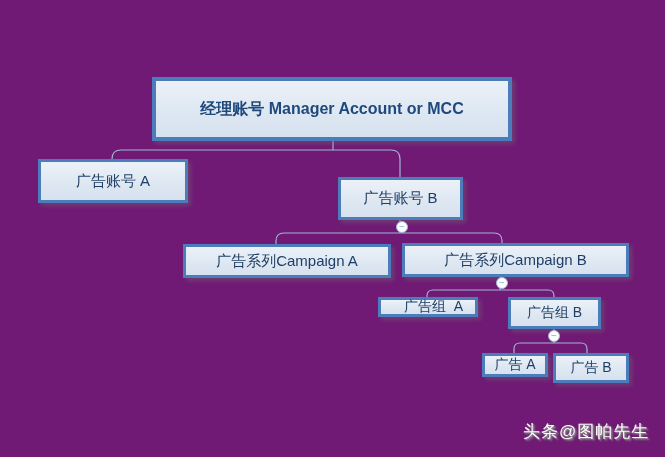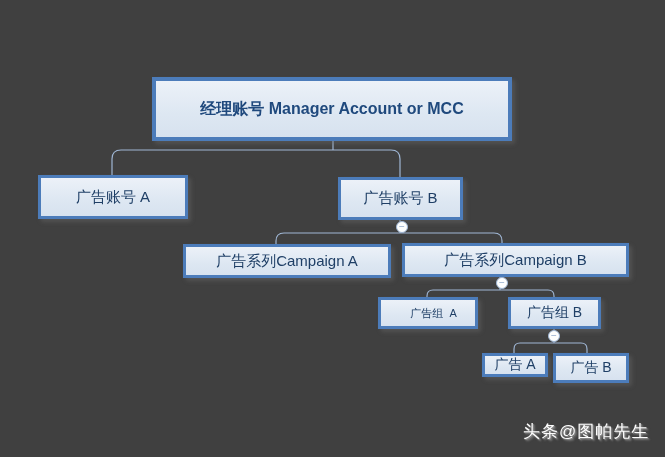--- a/index.html
+++ b/index.html
@@ -1,21 +1,21 @@
 <!DOCTYPE html>
 <html><head>
 <meta charset="utf-8">
 <style>
   html, body { margin: 0; padding: 0; background: #ffffff; }
   body { font-family: "Liberation Sans", "DejaVu Sans", sans-serif; }
   .canvas {
     position: relative;
     width: 665px;
     height: 457px;
-    background: #404040;
+    background: #701a75;
     overflow: hidden;
   }
   .connectors {
     position: absolute;
     left: 0; top: 0;
     width: 665px; height: 457px;
     pointer-events: none;
   }
   .node {
     position: absolute;
@@ -30,25 +30,25 @@
     cursor: default;
   }
   .node .label { white-space: pre; }
   .node-mcc {
     left: 152px; top: 77px; width: 360px; height: 64px;
     border-width: 4px;
     font-weight: bold;
     font-size: 16px;
     color: #1f497d;
   }
-  .node-account-a { left: 38px;  top: 175px; width: 150px; height: 44px; font-size: 15px; }
+  .node-account-a { left: 38px;  top: 159px; width: 150px; height: 44px; font-size: 15px; }
   .node-account-b { left: 338px; top: 177px; width: 125px; height: 43px; font-size: 15px; }
   .node-campaign-a { left: 183px; top: 244px; width: 208px; height: 34px; font-size: 15px; }
   .node-campaign-b { left: 402px; top: 243px; width: 227px; height: 34px; font-size: 15px; }
-  .node-adgroup-a { left: 378px; top: 297px; width: 100px; height: 32px; font-size: 11px; padding-left: 11px; }
+  .node-adgroup-a { left: 378px; top: 297px; width: 100px; height: 20px; font-size: 14px; padding-left: 11px; }
   .node-adgroup-b { left: 508px; top: 297px; width: 93px;  height: 32px; font-size: 14px; }
   .node-ad-a { left: 482px; top: 353px; width: 66px; height: 24px; font-size: 14px; }
   .node-ad-b { left: 553px; top: 353px; width: 76px; height: 30px; font-size: 14px; }
   .collapse-toggle {
     position: absolute;
     box-sizing: border-box;
     width: 12px; height: 12px;
     border: 1px solid #9fb6d4;
     border-radius: 50%;
     background: #fdfefe;

